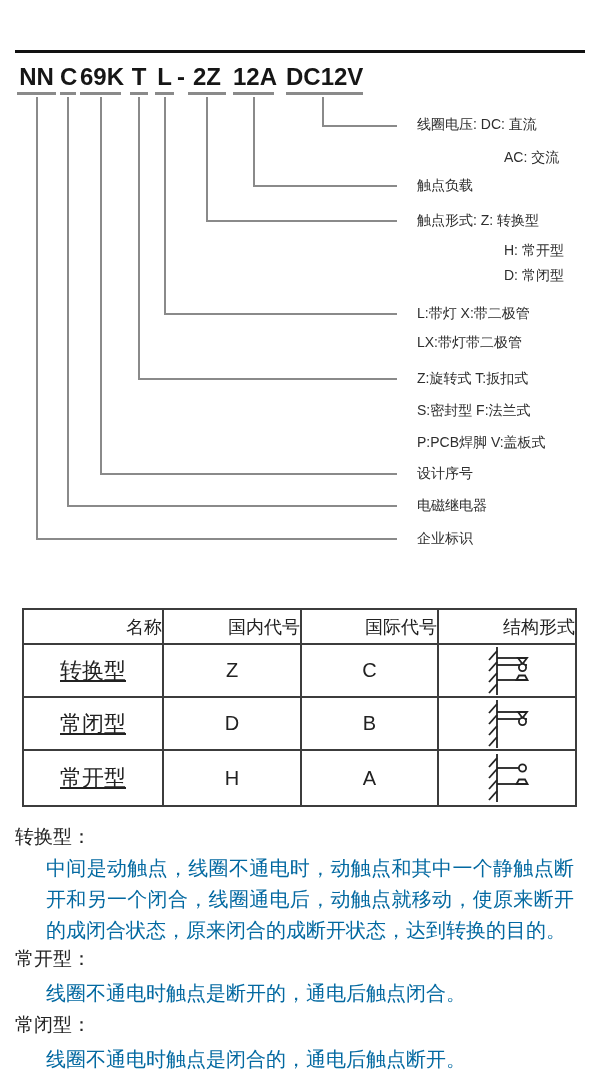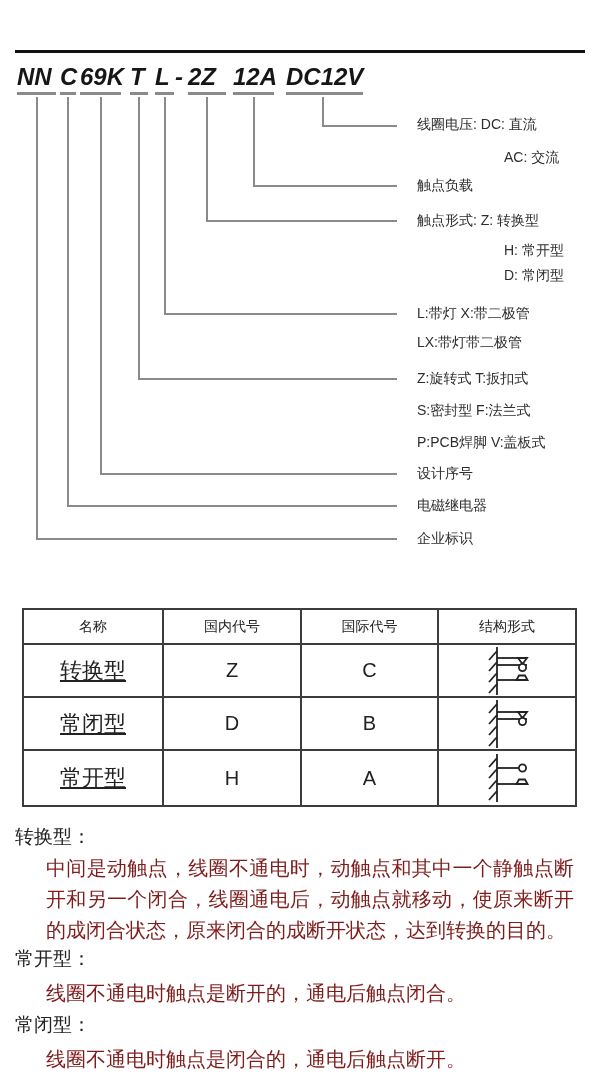--- a/index.html
+++ b/index.html
@@ -9,22 +9,22 @@
   }
   
   .page-title{
     position:absolute;left:15px;top:12px;margin:0;
     font-size:23px;font-weight:bold;color:#111;letter-spacing:.2px;white-space:nowrap;
   }
   .title-rule{position:absolute;left:15px;top:50px;width:570px;height:3px;background:#111;}
 
   
   .seg{
-    position:absolute;top:62px;height:30px;line-height:30px;
-    font-size:24px;font-weight:bold;color:#161616;white-space:nowrap;font-style:italic;
+    position:absolute;top:62px;height:30px;line-height:30px;text-align:center;
+    font-size:24px;font-weight:bold;color:#161616;white-space:nowrap;
   }
   .seg.ul{border-bottom:3px solid #8a8a8a;}
 
   
   .vl{position:absolute;width:2px;background:#8a8a8a;}
   .hl{position:absolute;height:2px;background:#8a8a8a;}
 
   
   .lbl{
     position:absolute;font-size:14px;color:#2e2e2e;line-height:26px;white-space:nowrap;margin-left:12px;
@@ -34,29 +34,29 @@
   .section-title{position:absolute;left:18px;top:563px;font-size:19px;color:#222;}
 
   
   table.contact-table{
     position:absolute;left:22px;top:608px;border-collapse:collapse;table-layout:fixed;
   }
   table.contact-table td,table.contact-table th{
     border:2px solid #3c3c3c;text-align:center;vertical-align:middle;
     font-weight:normal;color:#222;padding:0;
   }
-  table.contact-table th{font-size:14px;}
+  table.contact-table th{font-size:18px;text-align:right;}
   td.cjk{font-size:22px;text-decoration:underline;}
   td.code{font-size:20px;}
   td.sym{padding:0;}
   td.sym svg{display:block;margin:0 auto;}
 
   
   .note-heading{position:absolute;left:15px;font-size:19px;font-weight:normal;color:#222;white-space:nowrap;}
-  .note-body{position:absolute;left:46px;width:528px;font-size:20px;line-height:31px;color:#7f1d1d;text-align:justify;}
+  .note-body{position:absolute;left:46px;width:528px;font-size:20px;line-height:31px;color:#0369a1;text-align:justify;}
 </style>
 </head>
 <body>
 
 <div class="page">
 
   <div class="title-rule"></div>
 
   <div>
     <span class="seg ul" style="left:17px;width:39px">NN</span>

